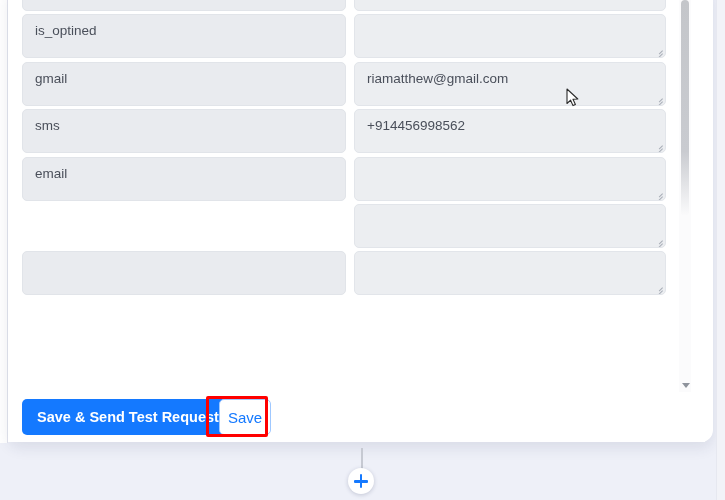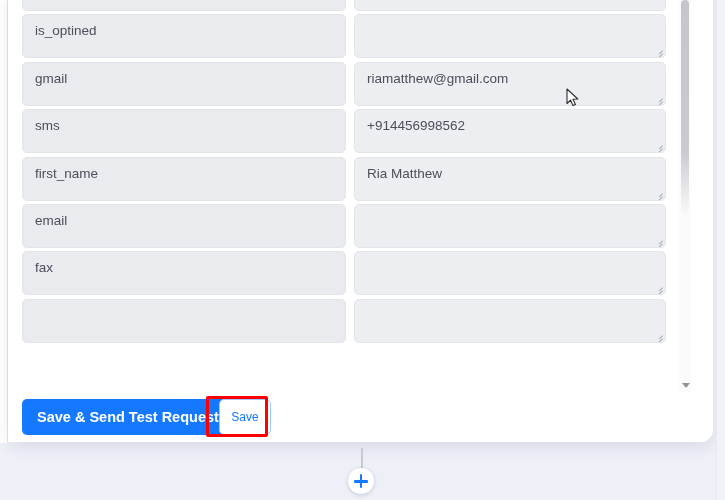--- a/index.html
+++ b/index.html
@@ -169,21 +169,21 @@
     position: absolute;
     left: 211px;
     top: 7px;
     width: 52px;
     height: 36px;
     background: #ffffff;
     color: #1479ff;
     border: 1px solid #9fc8ff;
     border-radius: 5px;
     font-family: "Liberation Sans", sans-serif;
-    font-size: 12px;
+    font-size: 15px;
     cursor: pointer;
   }
   
   #save-highlight {
     position: absolute;
     left: 206px;
     top: 396px;
     width: 62px;
     height: 41px;
     border: 3px solid #ff0000;
@@ -274,37 +274,29 @@
           </span></div>
       </div>
       <div class="row">
         <div class="field key">sms</div>
         <div class="field val">+914456998562<span class="grip">
             <i></i>
             <i></i>
           </span></div>
       </div>
       <div class="row">
-        <div class="field key">first_name</div>
-        <div class="field val">Ria Matthew<span class="grip">
-            <i></i>
-            <i></i>
-          </span></div>
-      </div>
-      <div class="row">
         <div class="field key">email</div>
         <div class="field val empty">
           <span class="grip">
             <i></i>
             <i></i>
           </span>
         </div>
       </div>
       <div class="row">
-        <div class="field key">fax</div>
         <div class="field val empty">
           <span class="grip">
             <i></i>
             <i></i>
           </span>
         </div>
       </div>
       <div class="row">
         <div class="field key"></div>
         <div class="field val empty">

